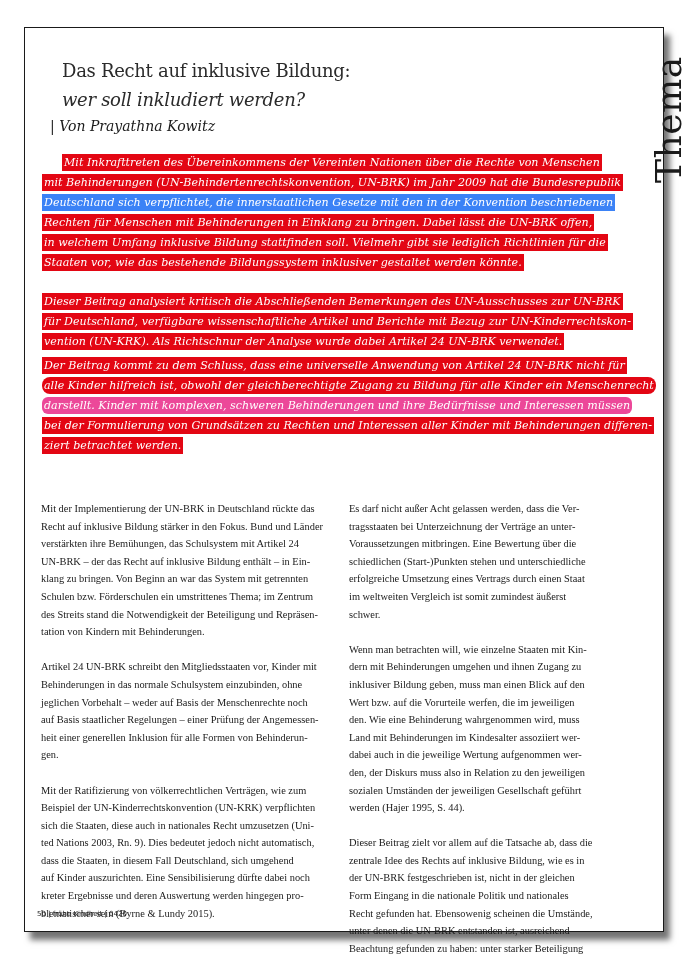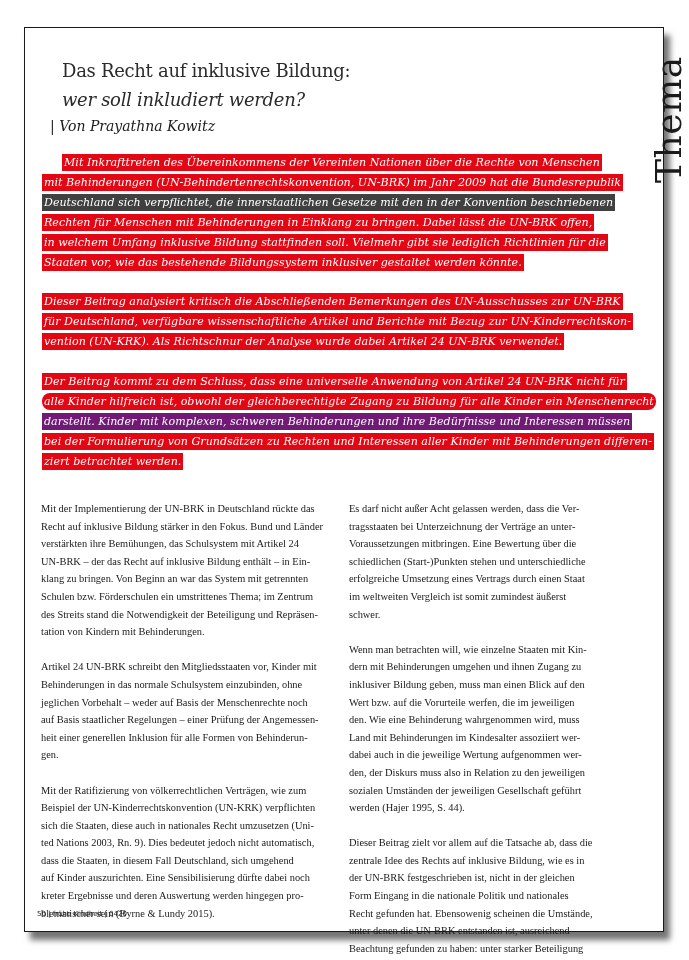--- a/index.html
+++ b/index.html
@@ -41,21 +41,21 @@
     position: absolute; left: 17px; width: 560px;
     font-family: "DejaVu Serif", serif; font-style: italic; font-size: 11.1px; line-height: 20px;
     color: #ffffff; margin: 0;
   }
   .abstract span.hl {
     background: #e30613; box-decoration-break: clone; -webkit-box-decoration-break: clone;
     padding: 2px 2px;
   }
   .abs1 { top: 125px; }
   .abs2 { top: 264px; }
-  .abs3 { top: 344px; }
+  .abs3 { top: 328px; }
   .line { display: block; white-space: nowrap; }
   .indent { padding-left: 20px; }
 
   .col {
     position: absolute; width: 285px;
     font-family: "Liberation Serif", serif; font-size: 10.4px; line-height: 17.6px; color: #1a1a1a;
   }
   .col-left { left: 16px; top: 472px; }
   .col-right { left: 324px; top: 472px; }
   .col p { margin: 0 0 17.6px 0; }
@@ -75,36 +75,36 @@
   <h2 class="title-line2">wer soll inkludiert werden?</h2>
   <div class="byline">| Von Prayathna Kowitz</div>
 
   <div class="thema">
     <div class="thema-text">Thema</div>
   </div>
 
   <div class="abstract abs1">
     <span class="line indent"><span class="hl" style="background: rgb(227, 6, 19);">Mit Inkrafttreten des Übereinkommens der Vereinten Nationen über die Rechte von Menschen</span></span>
     <span class="line"><span class="hl" style="background: rgb(227, 6, 19);">mit Behinderungen (UN-Behindertenrechtskonvention, UN-BRK) im Jahr 2009 hat die Bundesrepublik</span></span>
-    <span class="line"><span class="hl" style="background: #404040;">Deutschland sich verpflichtet, die innerstaatlichen Gesetze mit den in der Konvention beschriebenen</span></span>
+    <span class="line"><span class="hl" style="background: #3b82f6;">Deutschland sich verpflichtet, die innerstaatlichen Gesetze mit den in der Konvention beschriebenen</span></span>
     <span class="line"><span class="hl" style="background: rgb(227, 6, 19);">Rechten für Menschen mit Behinderungen in Einklang zu bringen. Dabei lässt die UN-BRK offen,</span></span>
     <span class="line"><span class="hl" style="background: rgb(227, 6, 19);">in welchem Umfang inklusive Bildung stattfinden soll. Vielmehr gibt sie lediglich Richtlinien für die</span></span>
     <span class="line"><span class="hl" style="background: rgb(227, 6, 19);">Staaten vor, wie das bestehende Bildungssystem inklusiver gestaltet werden könnte.</span></span>
   </div>
 
   <div class="abstract abs2">
     <span class="line"><span class="hl" style="background: rgb(227, 6, 19);">Dieser Beitrag analysiert kritisch die Abschließenden Bemerkungen des UN-Ausschusses zur UN-BRK</span></span>
     <span class="line"><span class="hl" style="background: rgb(227, 6, 19);">für Deutschland, verfügbare wissenschaftliche Artikel und Berichte mit Bezug zur UN-Kinderrechtskon-</span></span>
     <span class="line"><span class="hl" style="background: rgb(227, 6, 19);">vention (UN-KRK). Als Richtschnur der Analyse wurde dabei Artikel 24 UN-BRK verwendet.</span></span>
   </div>
 
   <div class="abstract abs3">
     <span class="line"><span class="hl" style="background: rgb(227, 6, 19);">Der Beitrag kommt zu dem Schluss, dass eine universelle Anwendung von Artikel 24 UN-BRK nicht für</span></span>
     <span class="line"><span class="hl" style="background: rgb(227, 6, 19); border-radius: 8px;">alle Kinder hilfreich ist, obwohl der gleichberechtigte Zugang zu Bildung für alle Kinder ein Menschenrecht</span></span>
-    <span class="line"><span class="hl" style="background: #701a75;">darstellt. Kinder mit komplexen, schweren Behinderungen und ihre Bedürfnisse und Interessen müssen</span></span>
+    <span class="line"><span class="hl" style="background: #ec4899; border-radius: 6px;">darstellt. Kinder mit komplexen, schweren Behinderungen und ihre Bedürfnisse und Interessen müssen</span></span>
     <span class="line"><span class="hl" style="background: rgb(227, 6, 19);">bei der Formulierung von Grundsätzen zu Rechten und Interessen aller Kinder mit Behinderungen differen-</span></span>
     <span class="line"><span class="hl" style="background: rgb(227, 6, 19);">ziert betrachtet werden.</span></span>
   </div>
 
   <div class="col col-left">
     <p>
       <span class="l">Mit der Implementierung der UN-BRK in Deutschland rückte das</span>
       <span class="l">Recht auf inklusive Bildung stärker in den Fokus. Bund und Länder</span>
       <span class="l">verstärkten ihre Bemühungen, das Schulsystem mit Artikel 24</span>
       <span class="l">UN-BRK – der das Recht auf inklusive Bildung enthält – in Ein-</span>

